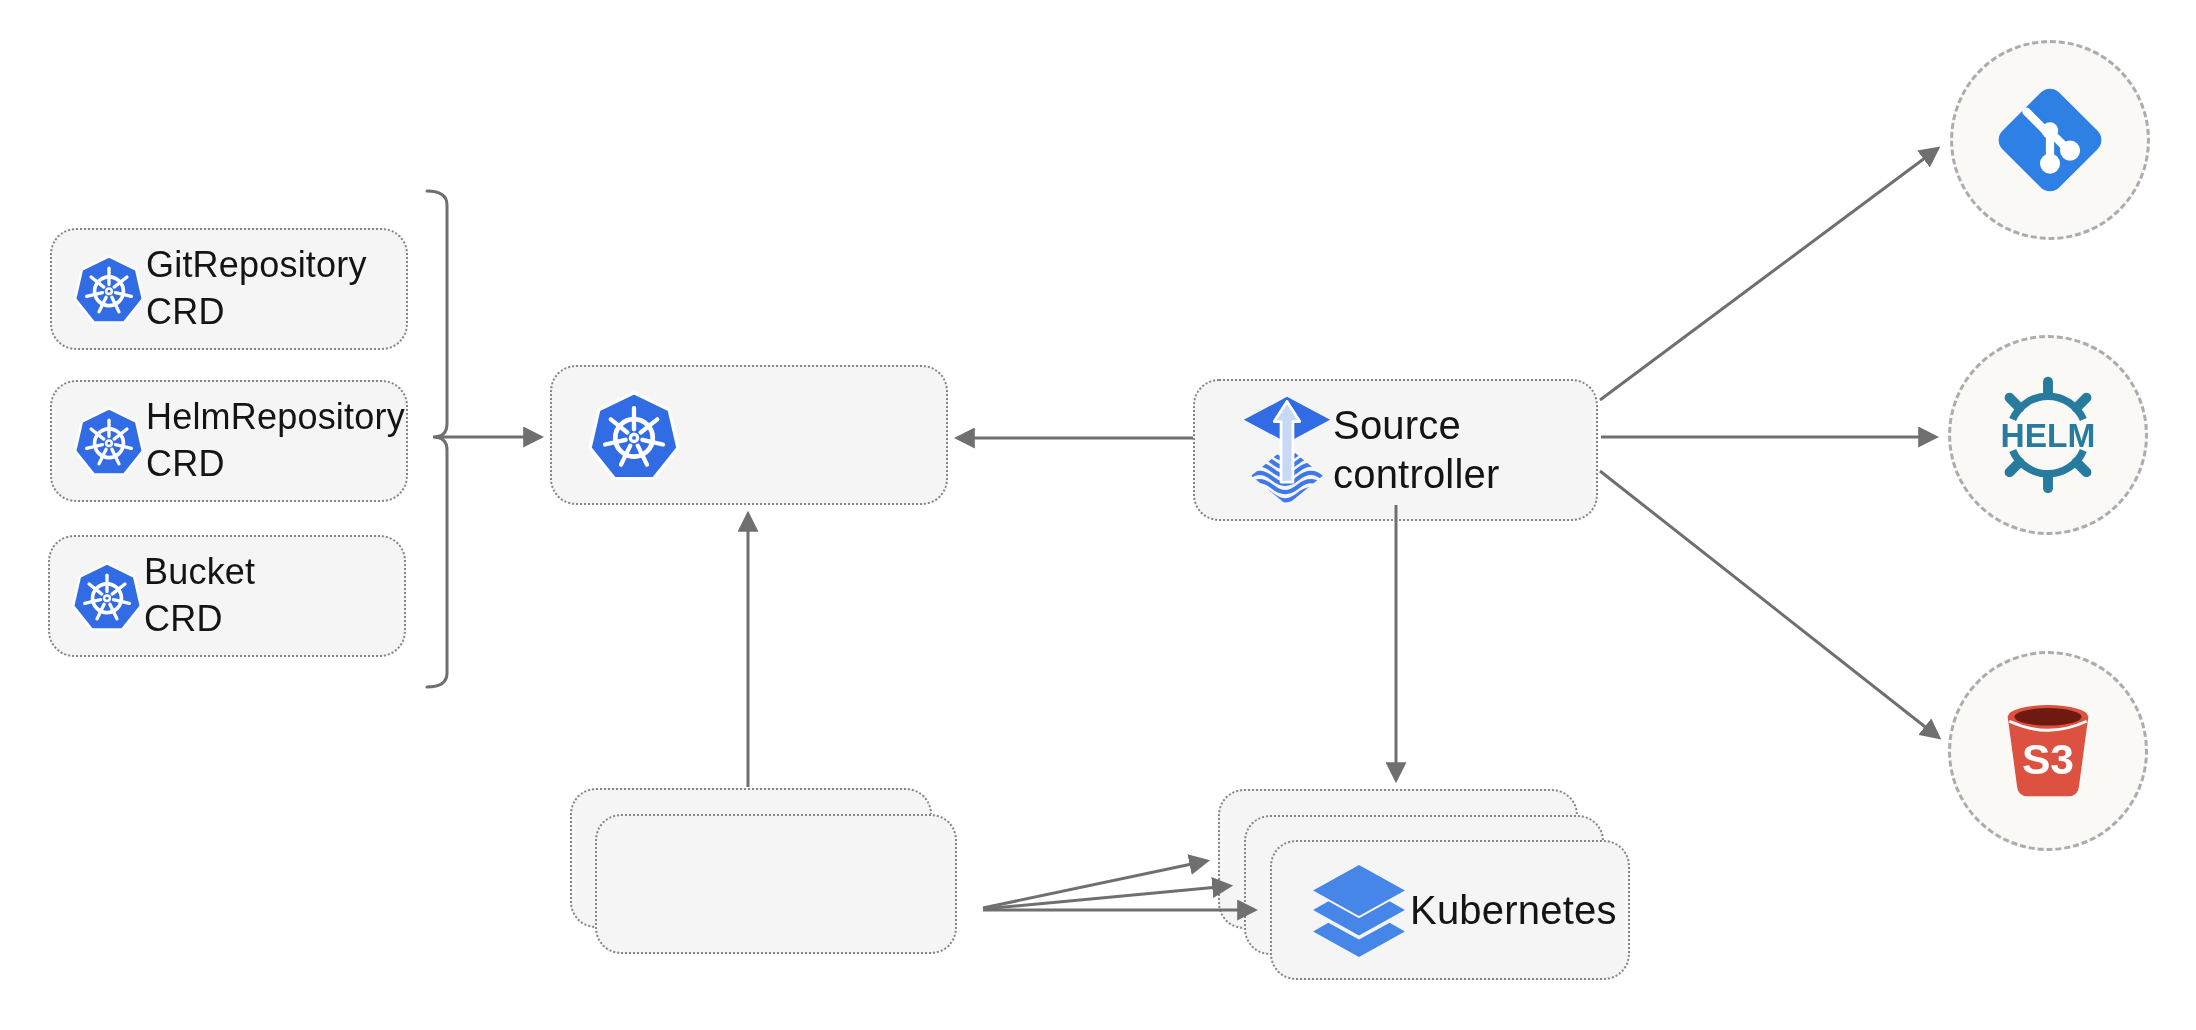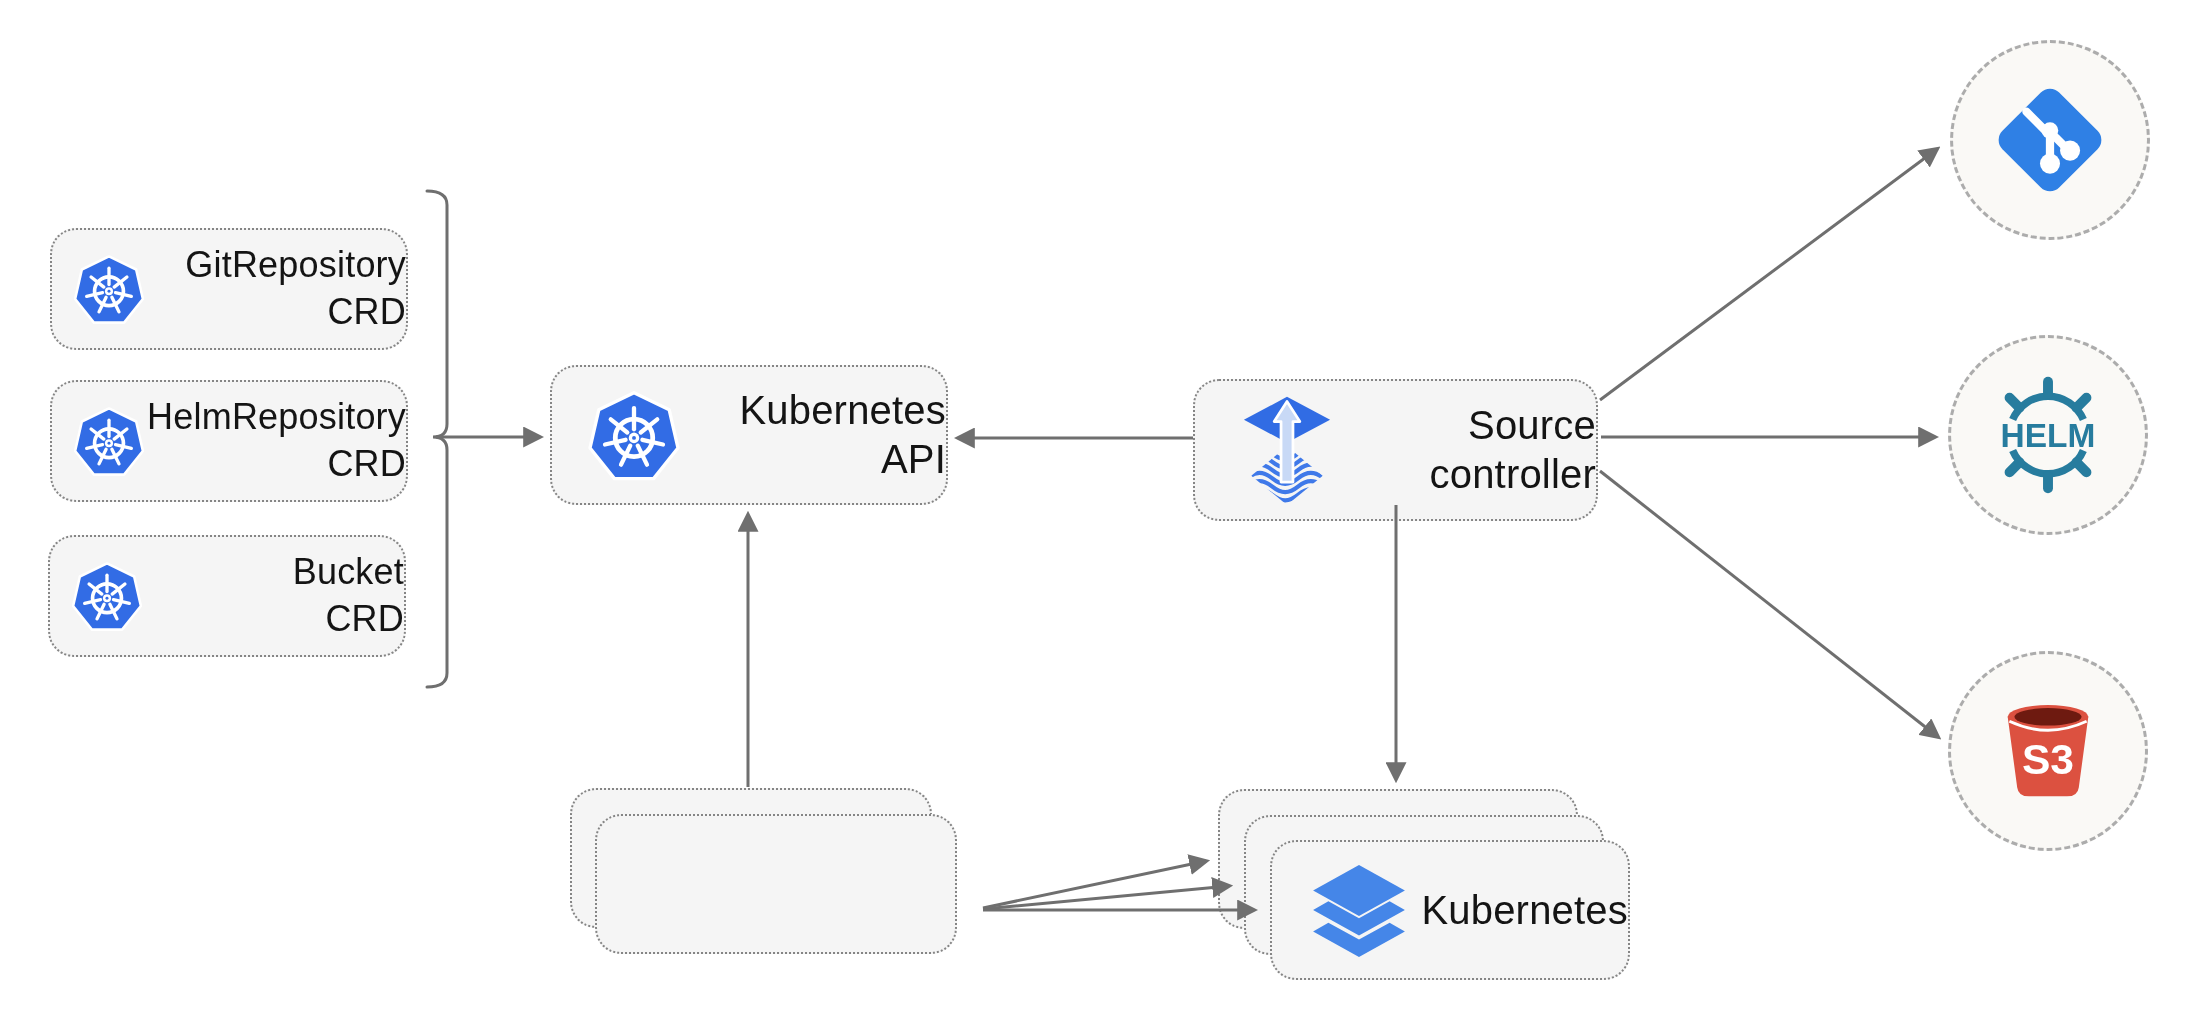--- a/index.html
+++ b/index.html
@@ -10,21 +10,21 @@
   .connectors{position:absolute;left:0;top:0;width:2196px;height:1030px;z-index:5;pointer-events:none;}
   .box{
     position:absolute;box-sizing:border-box;background:#F5F5F5;
     border:2px dotted #858585;border-radius:26px;
     display:flex;align-items:center;z-index:2;
   }
   .stack-back{z-index:1}
   .stack-mid{z-index:2}
   .stack-front{z-index:3}
   .label{
-    flex:1;text-align:right;white-space:pre-line;color:#141414;
+    flex:1;text-align:left;white-space:pre-line;color:#141414;
     font-size:40px;line-height:1.22;letter-spacing:.2px;
   }
   .crd .label{font-size:36px;line-height:1.3;}
   .icon{display:flex;align-items:center;justify-content:flex-start;flex:0 0 auto;}
   .circle{
     position:absolute;box-sizing:border-box;width:200px;height:200px;border-radius:50%;
     background:#FAF9F6;border:3px dashed #ACACAC;
     display:flex;align-items:center;justify-content:center;z-index:2;
   }
   svg{display:block}
@@ -132,21 +132,20 @@
           <line x1="58.8" y1="55" x2="80.2" y2="59.9"></line>
             <line x1="53.9" y1="61.1" x2="63.5" y2="80.9"></line>
           <line x1="46.1" y1="61.1" x2="36.5" y2="80.9"></line>
             <line x1="41.2" y1="55" x2="19.8" y2="59.9"></line>
           <line x1="43" y1="47.4" x2="25.8" y2="33.7"></line>
         </g>
         <circle cx="50" cy="53" r="5.5" fill="#fff"></circle>
           <circle cx="50" cy="53" r="2" fill="#326CE5"></circle>
       </svg>
     </span>
-    <span class="label">Kubernetes API</span>
   </div>
 
   <div class="box" style="left:1193px;top:379px;width:405px;height:142px;">
     <span class="icon" style="margin-left:46px;">
       <svg width="92" height="110" viewBox="0 0 100 120">
         <defs>
             <clipPath id="fxc1">
               <path d="M50 56 L89 88 L50 120 L11 88 Z"></path>
             </clipPath>
           </defs>

